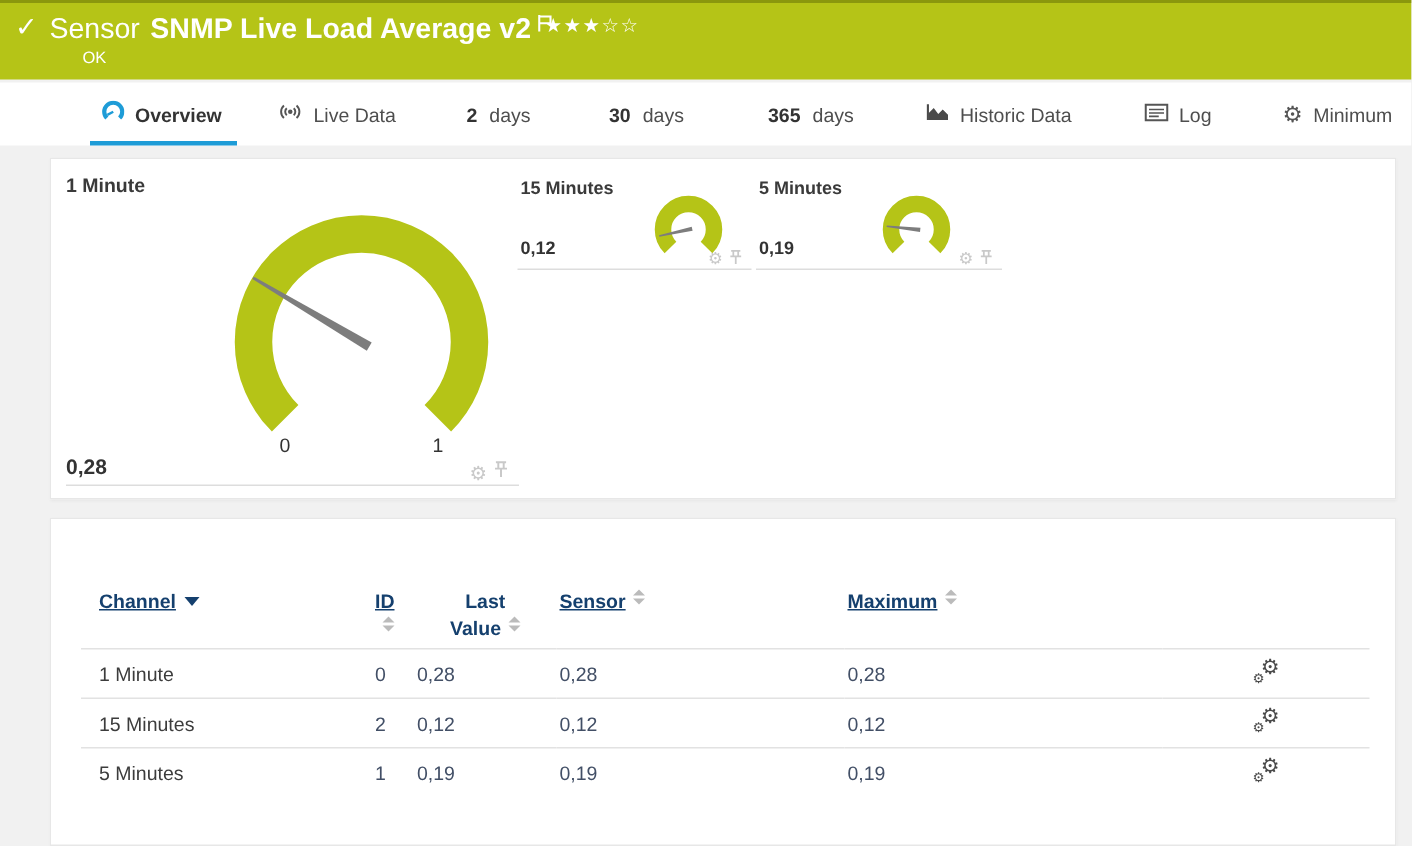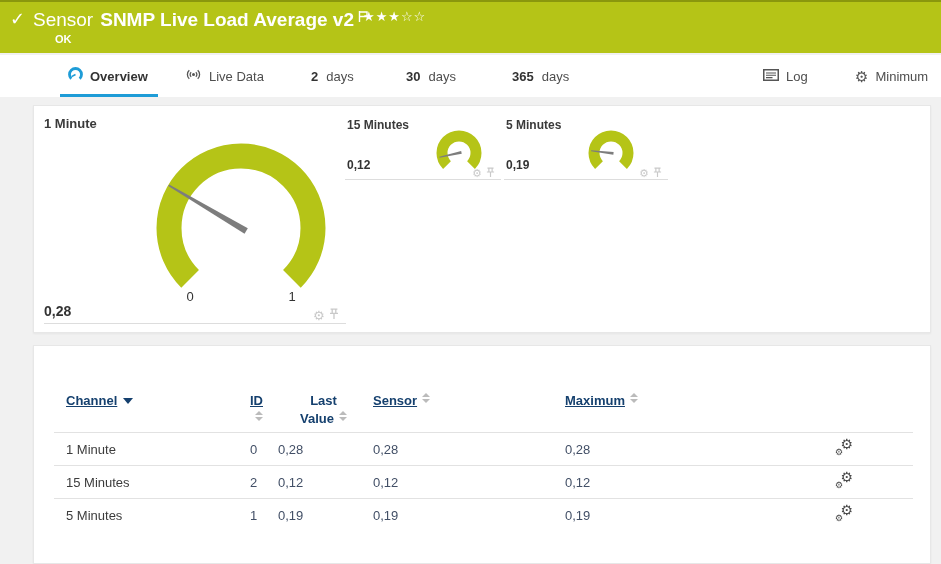--- a/index.html
+++ b/index.html
@@ -8,21 +8,21 @@
 
   
   .topbar { position:absolute; left:0; top:0; width:941px; height:53px;
             background:#b5c417; border-top:2px solid #8a970d; color:#fff; }
   .topbar .check { position:absolute; left:10px; top:6px; font-size:18px; font-weight:bold; }
   .titlerow { position:absolute; left:33px; top:6px; display:flex; align-items:flex-start; }
   .kind  { font-size:19px; line-height:24px; margin-right:7px; }
   .title { font-weight:bold; font-size:19px; line-height:24px; }
   .flag  { margin:1px 0 0 4px; }
   .stars { position:absolute; left:363px; top:7px; font-size:13px; letter-spacing:1px; }
-  .status-ok { position:absolute; left:55px; top:31px; font-size:11px; font-weight:bold; }
+  .status-ok { position:absolute; left:55px; top:31px; font-size:11px; font-weight:normal; }
 
   
   .tabbar { position:absolute; left:0; top:55px; width:941px; height:42px; background:#fff; }
   .tab { position:absolute; top:0; height:42px; display:flex; align-items:center; gap:7px;
          font-size:13px; color:#4e4e4e; cursor:pointer; white-space:nowrap; }
   .tab .num { font-weight:bold; color:#333; margin-right:1px; }
   .tab.active { color:#333; font-weight:bold; }
   .tab.active::after { content:""; position:absolute; left:-8px; right:-10px; bottom:0;
                        height:3px; background:#1e9cd7; }
   .tab .glyph { font-size:15px; line-height:1; color:#555; }
@@ -116,20 +116,29 @@
     <span>days</span>
   </div>
   <div class="tab" style="left:406px">
     <span class="num">30</span>
     <span>days</span>
   </div>
   <div class="tab" style="left:512px">
     <span class="num">365</span>
     <span>days</span>
   </div>
+  <div class="tab" style="left:617px">
+    <span>
+      <svg width="16" height="13" viewBox="0 0 16 13">
+          <path d="M2 12 V7.5 L5.5 4 L8.5 8 L11.5 5 L15 8.5 V12 Z" fill="#4a4a4a"></path>
+          <path d="M1.6 1.5 V12" stroke="#4a4a4a" stroke-width="1.4"></path>
+        </svg>
+    </span>
+    <span>Historic Data</span>
+  </div>
   <div class="tab" style="left:763px">
     <span>
       <svg width="16" height="12" viewBox="0 0 16 12">
           <rect x="0.75" y="0.75" width="14.5" height="10.5" fill="none" stroke="#555" stroke-width="1.5"></rect>
           <path d="M3 4 H13 M3 6.3 H13 M3 8.6 H9.5" stroke="#555" stroke-width="1.1"></path>
         </svg>
     </span>
     <span>Log</span>
   </div>
   <div class="tab" style="left:855px">

